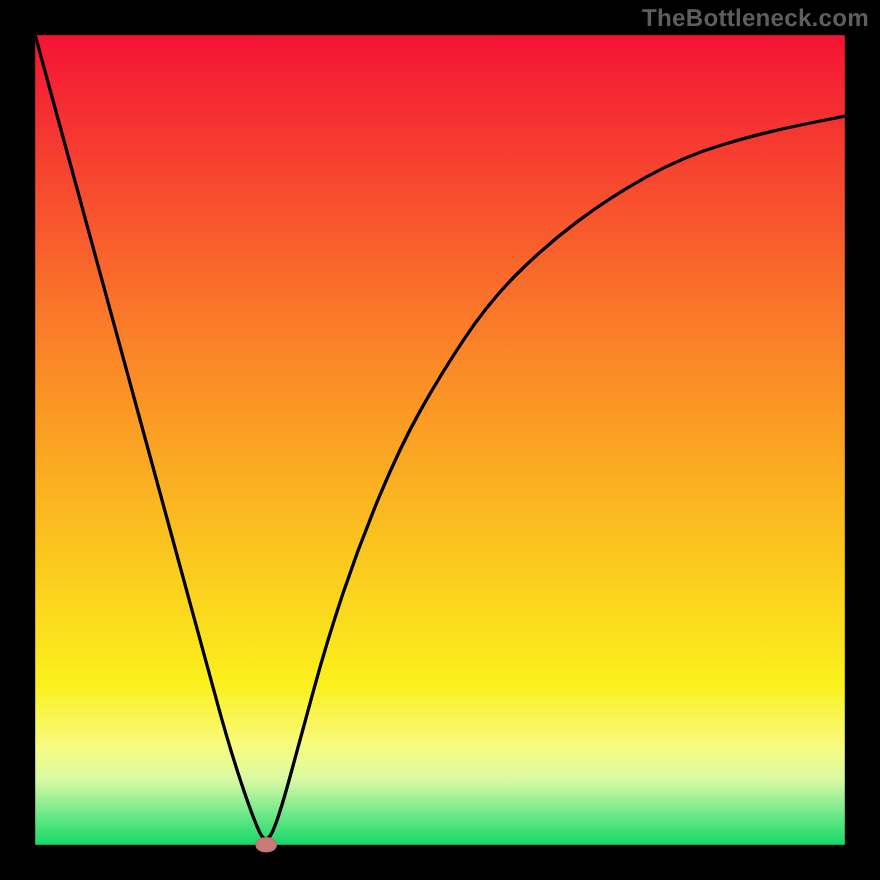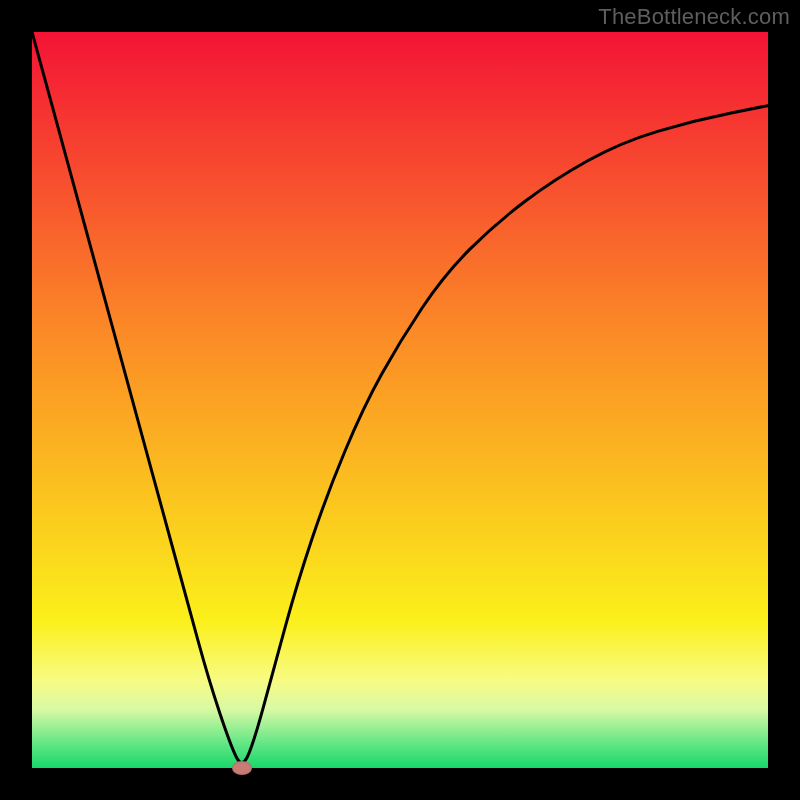--- a/index.html
+++ b/index.html
@@ -16,21 +16,21 @@
     width: 800px;
     height: 800px;
     background: #000;
   }
   .watermark {
     position: absolute;
     top: 4px;
     right: 10px;
     color: #5e5e5e;
     font-size: 22px;
-    font-weight: 400;
+    font-weight: 700;
     letter-spacing: 0.2px;
     z-index: 5;
   }
   .plot-area {
     position: absolute;
     left: 32px;
     top: 32px;
     width: 736px;
     height: 736px;
     

